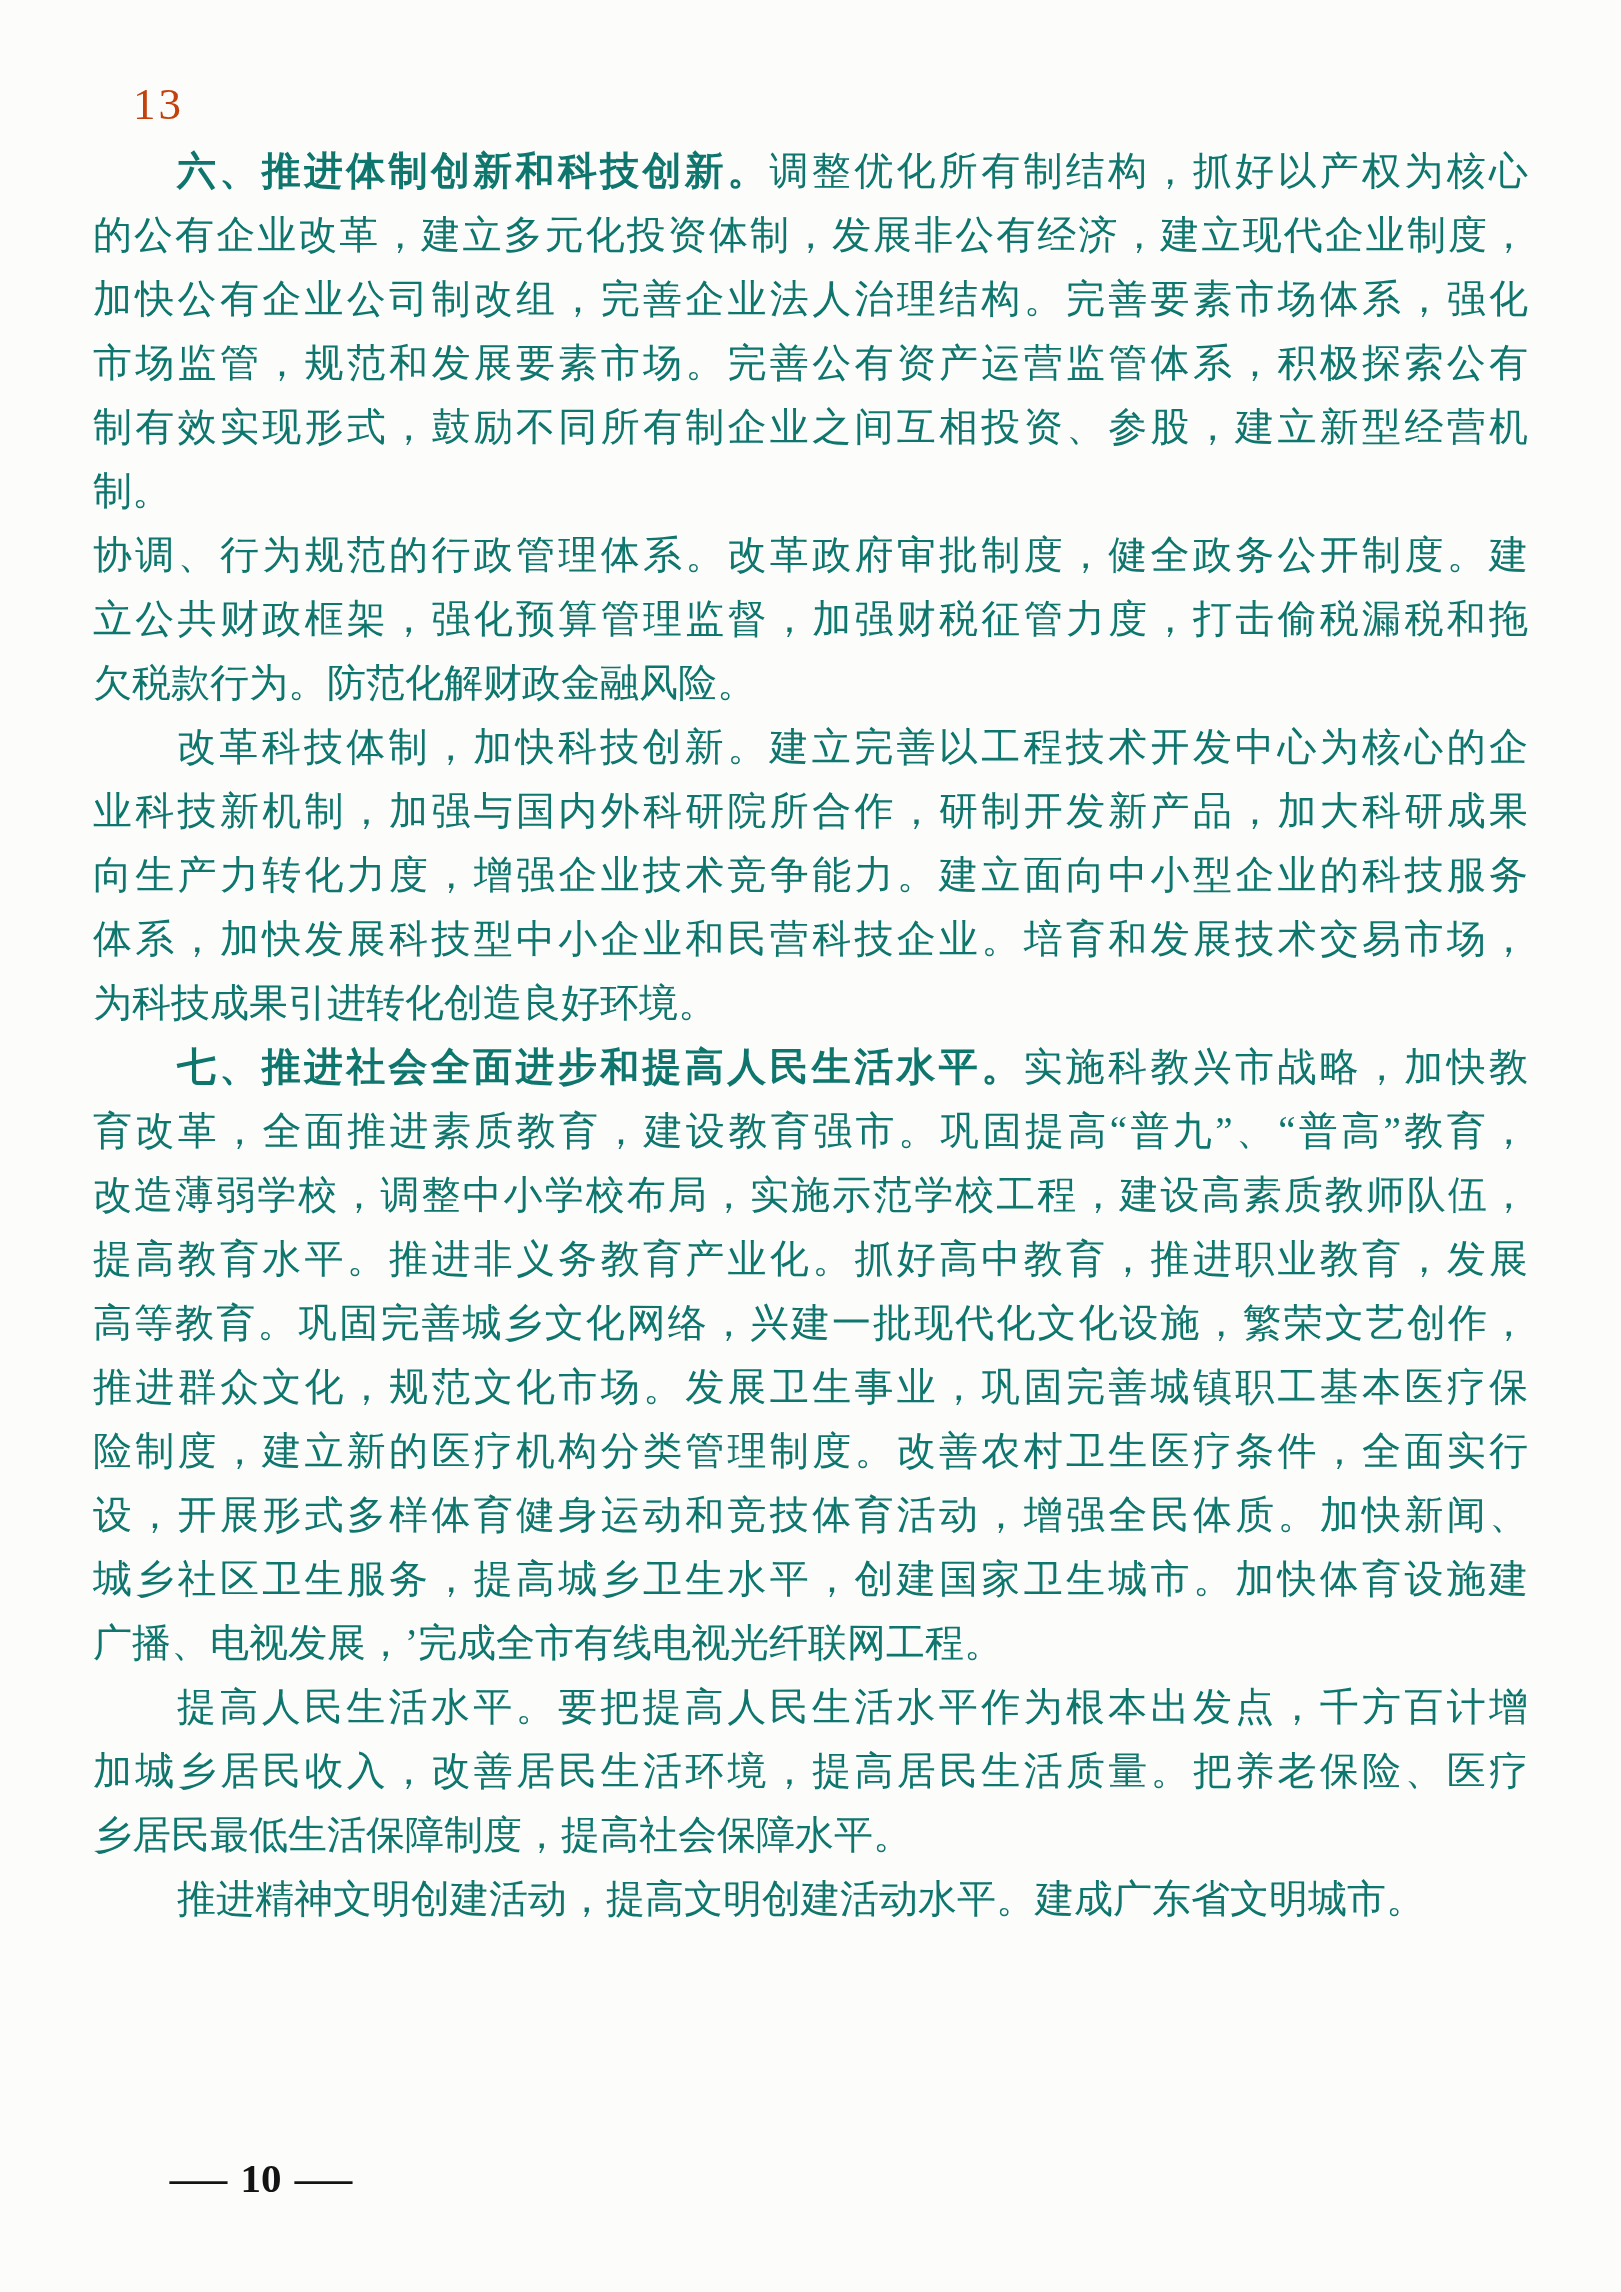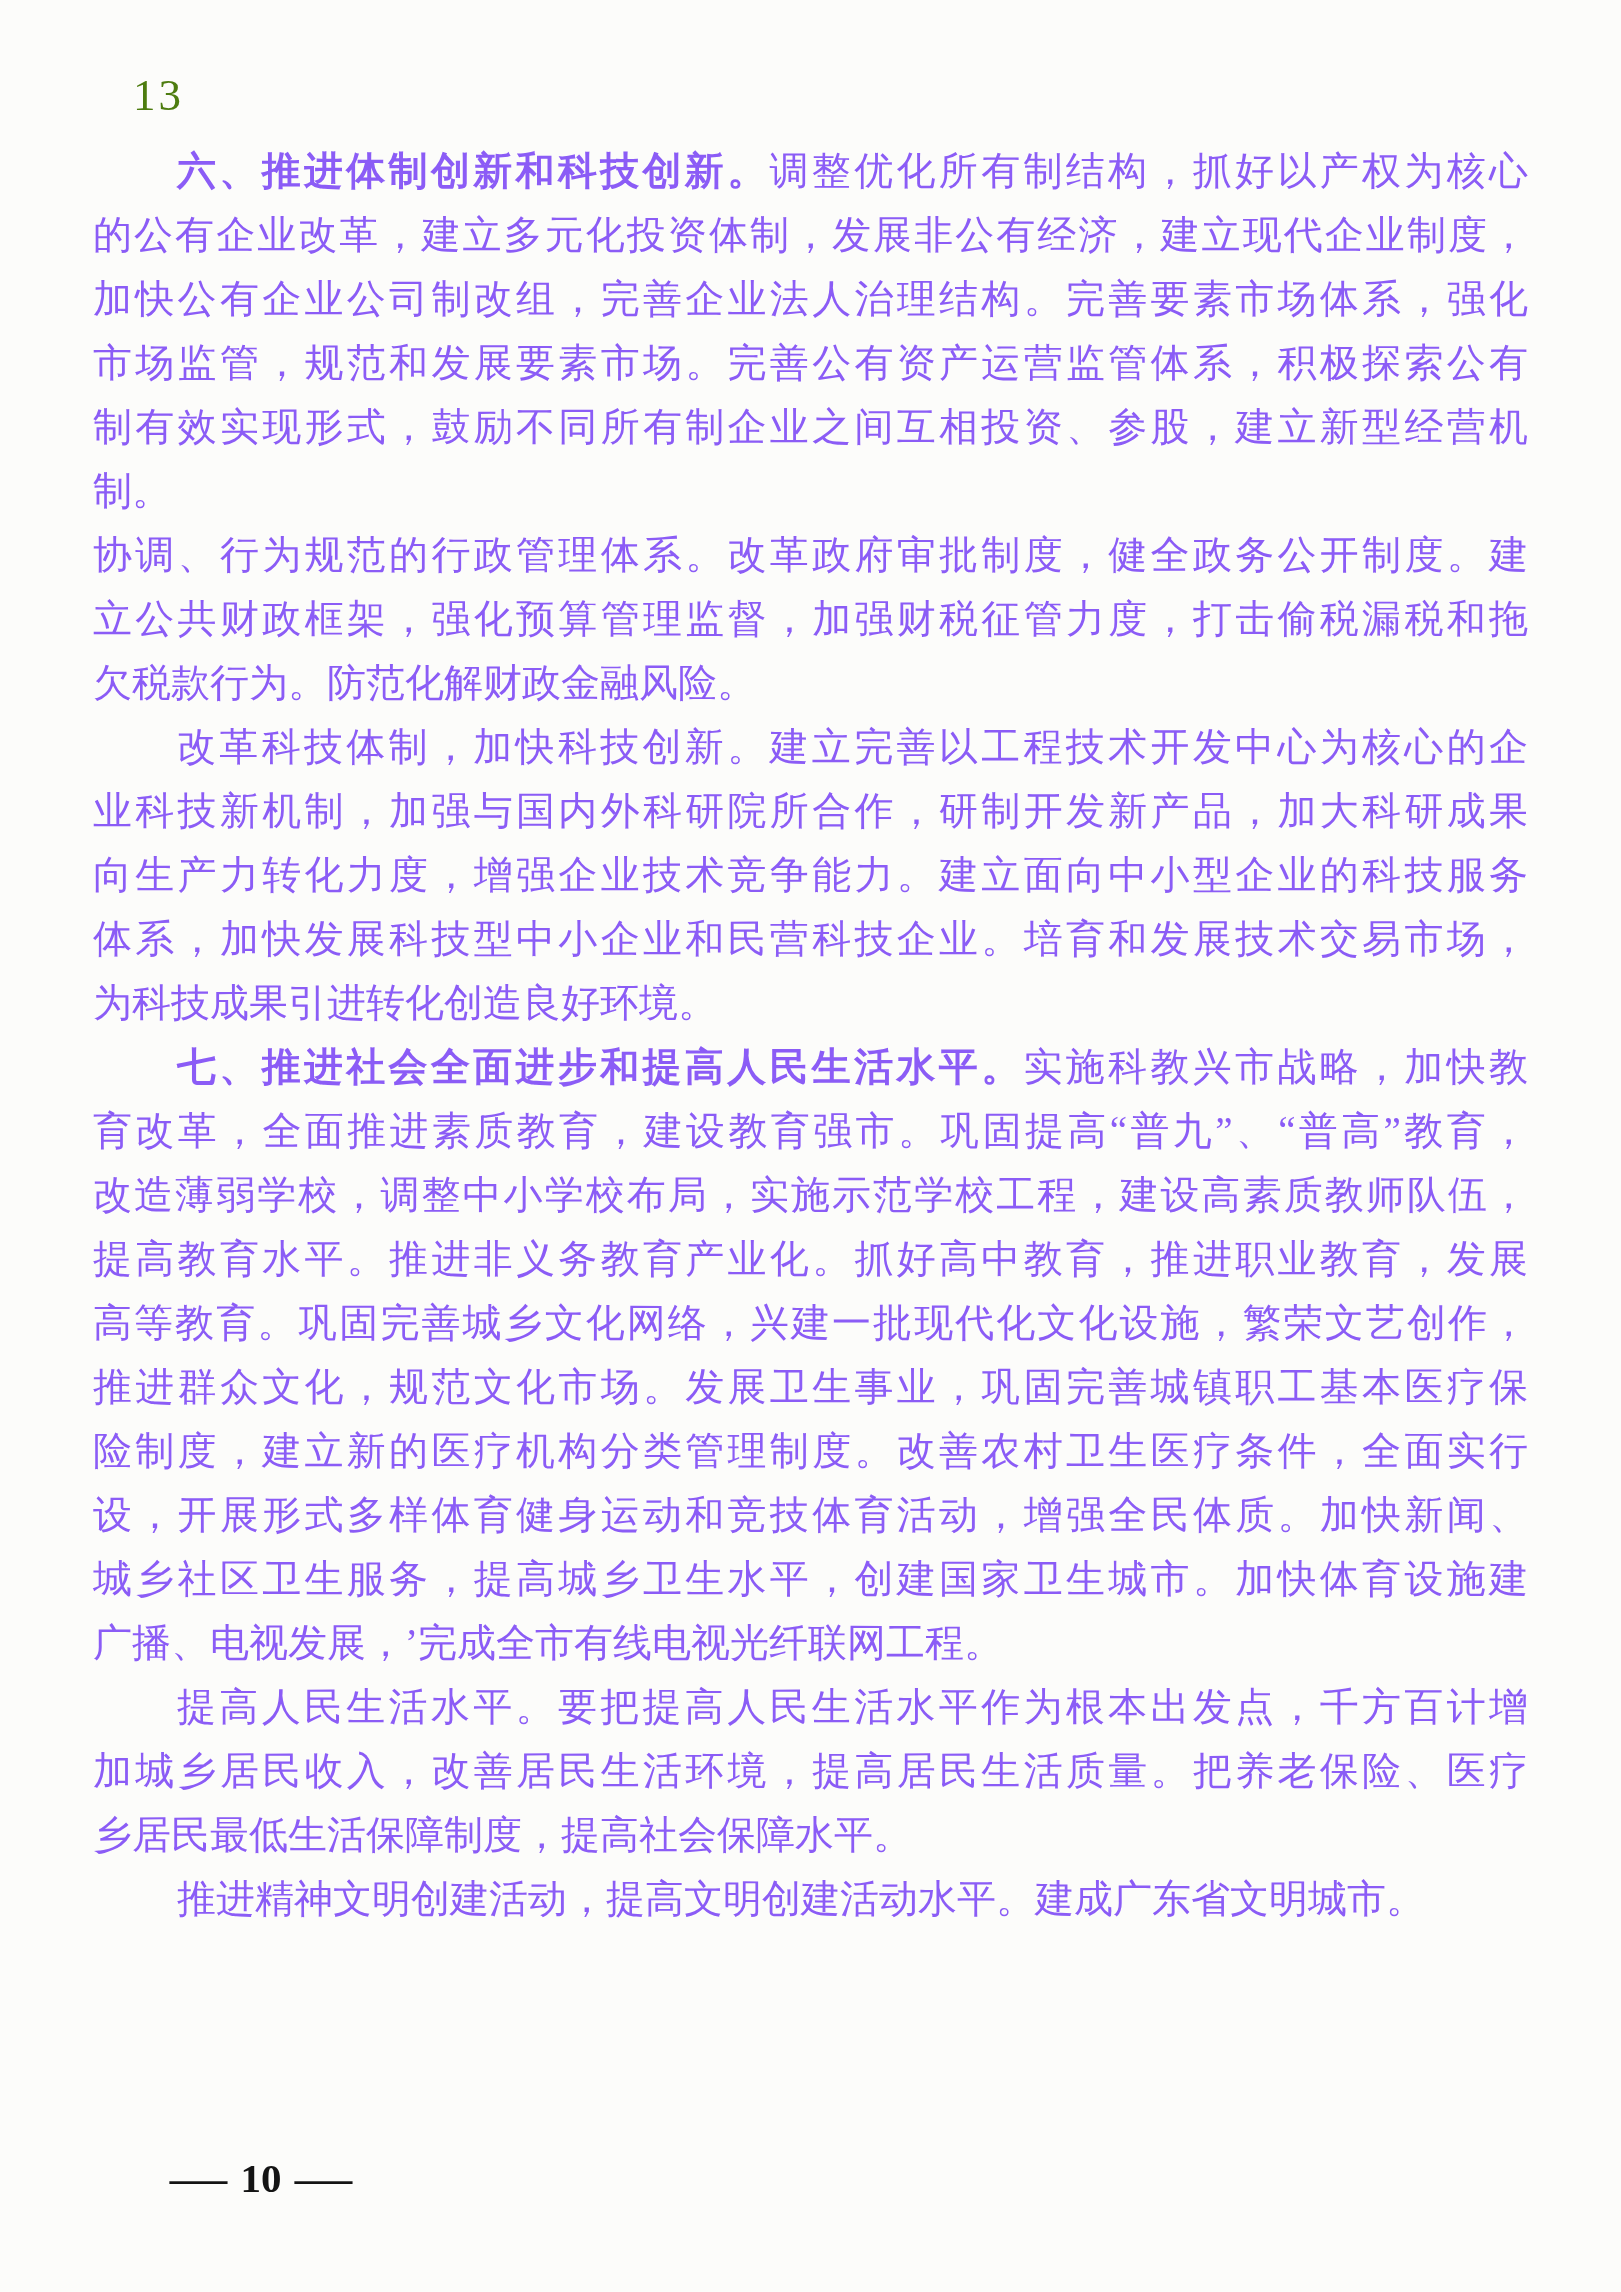--- a/index.html
+++ b/index.html
@@ -12,38 +12,38 @@
     width: 1621px;
     height: 2293px;
     background: #fcfcfa;
     color: #161616;
     font-family: "Liberation Serif", serif;
     overflow: hidden;
   }
   .pageno-top {
     position: absolute;
     left: 133px;
-    top: 69px;
+    top: 78px;
     font-size: 45px;
     letter-spacing: 2.9px;
-    color: #4d7c0f;
+    color: #c2410c;
     text-align: right;
   }
   .textblock {
     position: absolute;
     left: 93px;
     top: 139px;
     width: 1435px;
   }
   .line {
     height: 64px;
     line-height: 64px;
     font-size: 39px;
     letter-spacing: 0;
-    color: #8b5cf6;
+    color: #0f766e;
   }
   .fill {
     text-align: justify;
     text-align-last: justify;
   }
   .end {
     text-align: left;
     text-align-last: left;
   }
   .indent {

